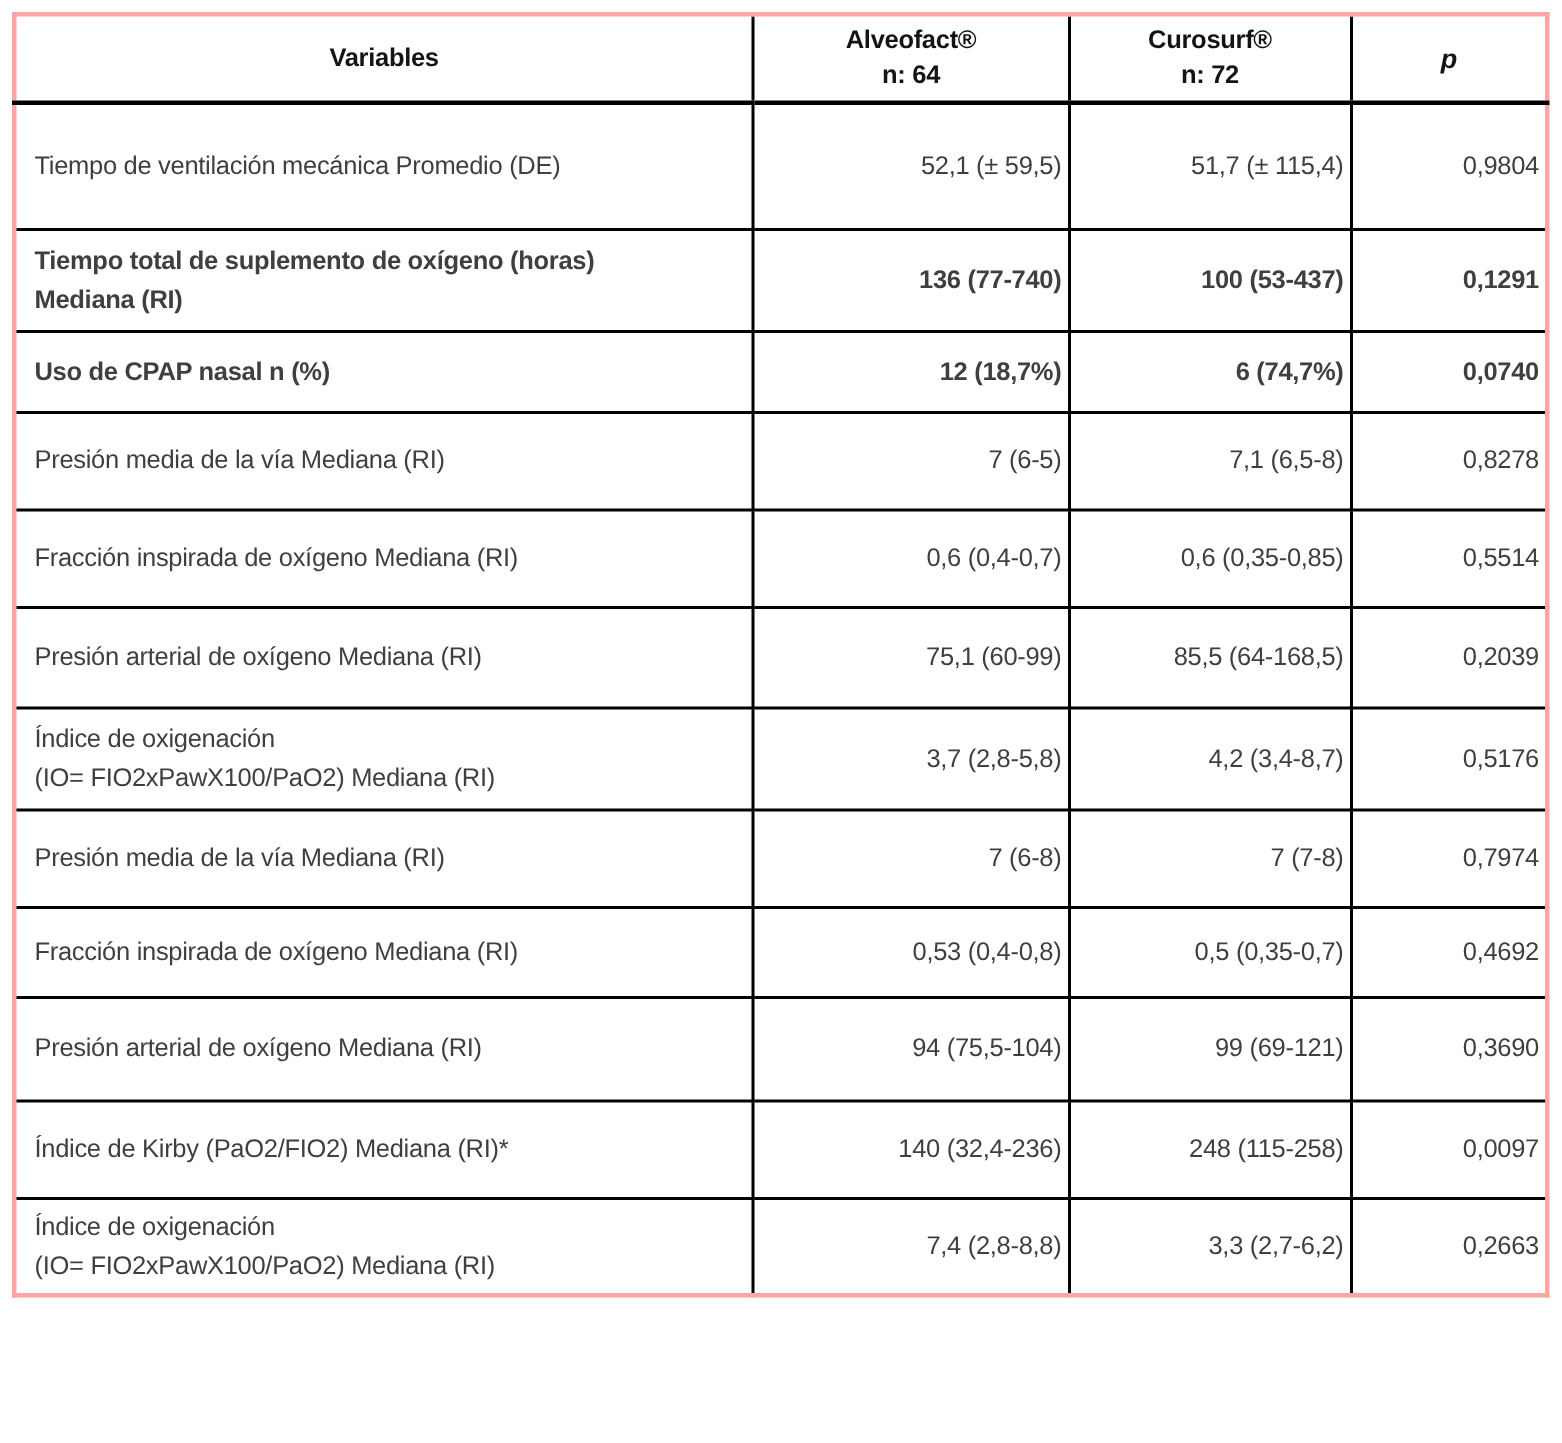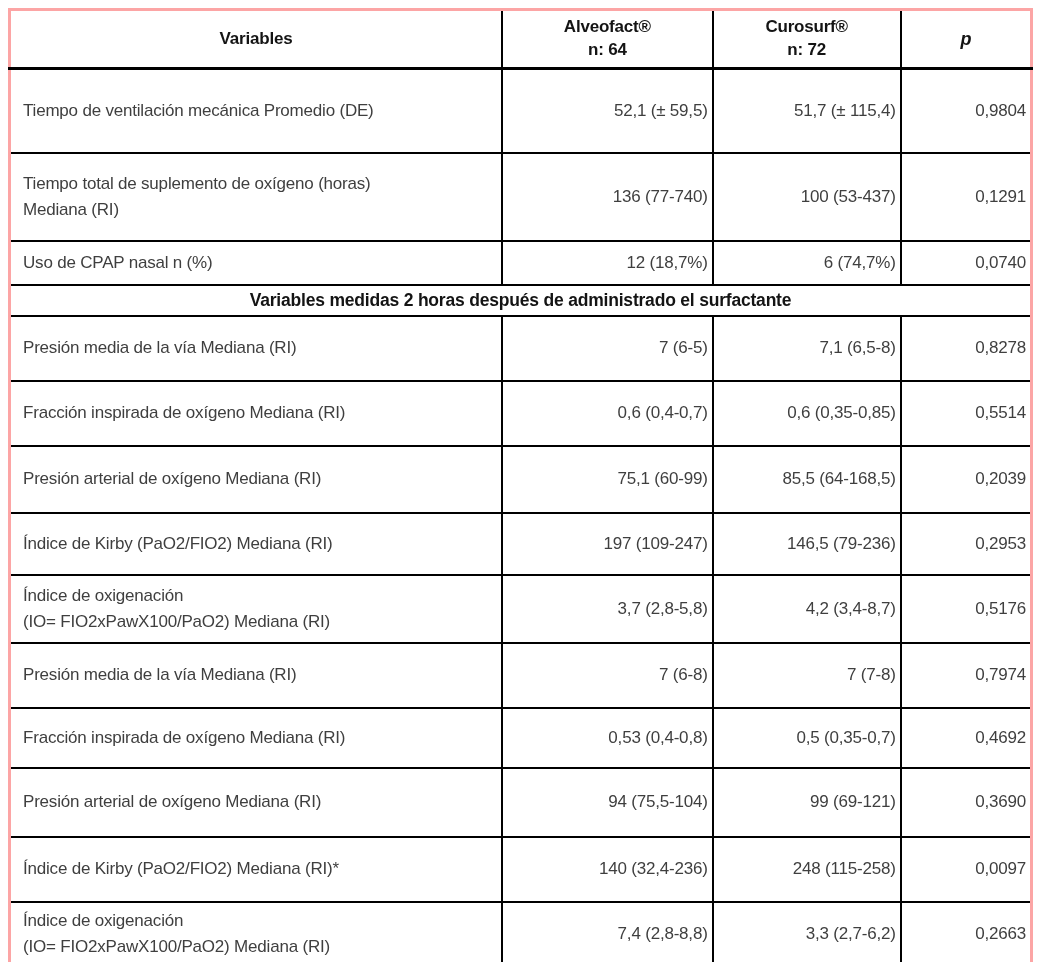--- a/index.html
+++ b/index.html
@@ -72,62 +72,53 @@
       </tr>
     </thead>
     <tbody>
 
       <tr style="height:84px;">
         <td class="var">Tiempo de ventilación mecánica Promedio (DE)</td>
         <td class="val">52,1 (± 59,5)</td>
         <td class="val">51,7 (± 115,4)</td>
         <td class="val">0,9804</td>
       </tr>
-      <tr style="height:88px;">
+      <tr style="height:68px;font-weight:bold;">
         <td class="var">
           <div>Tiempo total de suplemento de oxígeno (horas)</div>
           <div>Mediana (RI)</div>
         </td>
         <td class="val">136 (77-740)</td>
         <td class="val">100 (53-437)</td>
         <td class="val">0,1291</td>
       </tr>
-      <tr style="height:44px;">
+      <tr style="height:54px;font-weight:bold;">
         <td class="var">Uso de CPAP nasal n (%)</td>
         <td class="val">12 (18,7%)</td>
         <td class="val">6 (74,7%)</td>
         <td class="val">0,0740</td>
       </tr>
 
-      <tr style="height:30px;">
-        <td class="section-cell" colspan="4">Variables medidas 2 horas después de administrado el surfactante</td>
-      </tr>
       <tr style="height:65px;">
         <td class="var">Presión media de la vía Mediana (RI)</td>
         <td class="val">7 (6-5)</td>
         <td class="val">7,1 (6,5-8)</td>
         <td class="val">0,8278</td>
       </tr>
       <tr style="height:65px;">
         <td class="var">Fracción inspirada de oxígeno Mediana (RI)</td>
         <td class="val">0,6 (0,4-0,7)</td>
         <td class="val">0,6 (0,35-0,85)</td>
         <td class="val">0,5514</td>
       </tr>
       <tr style="height:67px;">
         <td class="var">Presión arterial de oxígeno Mediana (RI)</td>
         <td class="val">75,1 (60-99)</td>
         <td class="val">85,5 (64-168,5)</td>
         <td class="val">0,2039</td>
-      </tr>
-      <tr style="height:62px;">
-        <td class="var">Índice de Kirby (PaO2/FIO2) Mediana (RI)</td>
-        <td class="val">197 (109-247)</td>
-        <td class="val">146,5 (79-236)</td>
-        <td class="val">0,2953</td>
       </tr>
       <tr style="height:68px;">
         <td class="var">
           <div>Índice de oxigenación</div>
           <div>(IO= FIO2xPawX100/PaO2) Mediana (RI)</div>
         </td>
         <td class="val">3,7 (2,8-5,8)</td>
         <td class="val">4,2 (3,4-8,7)</td>
         <td class="val">0,5176</td>
       </tr>

